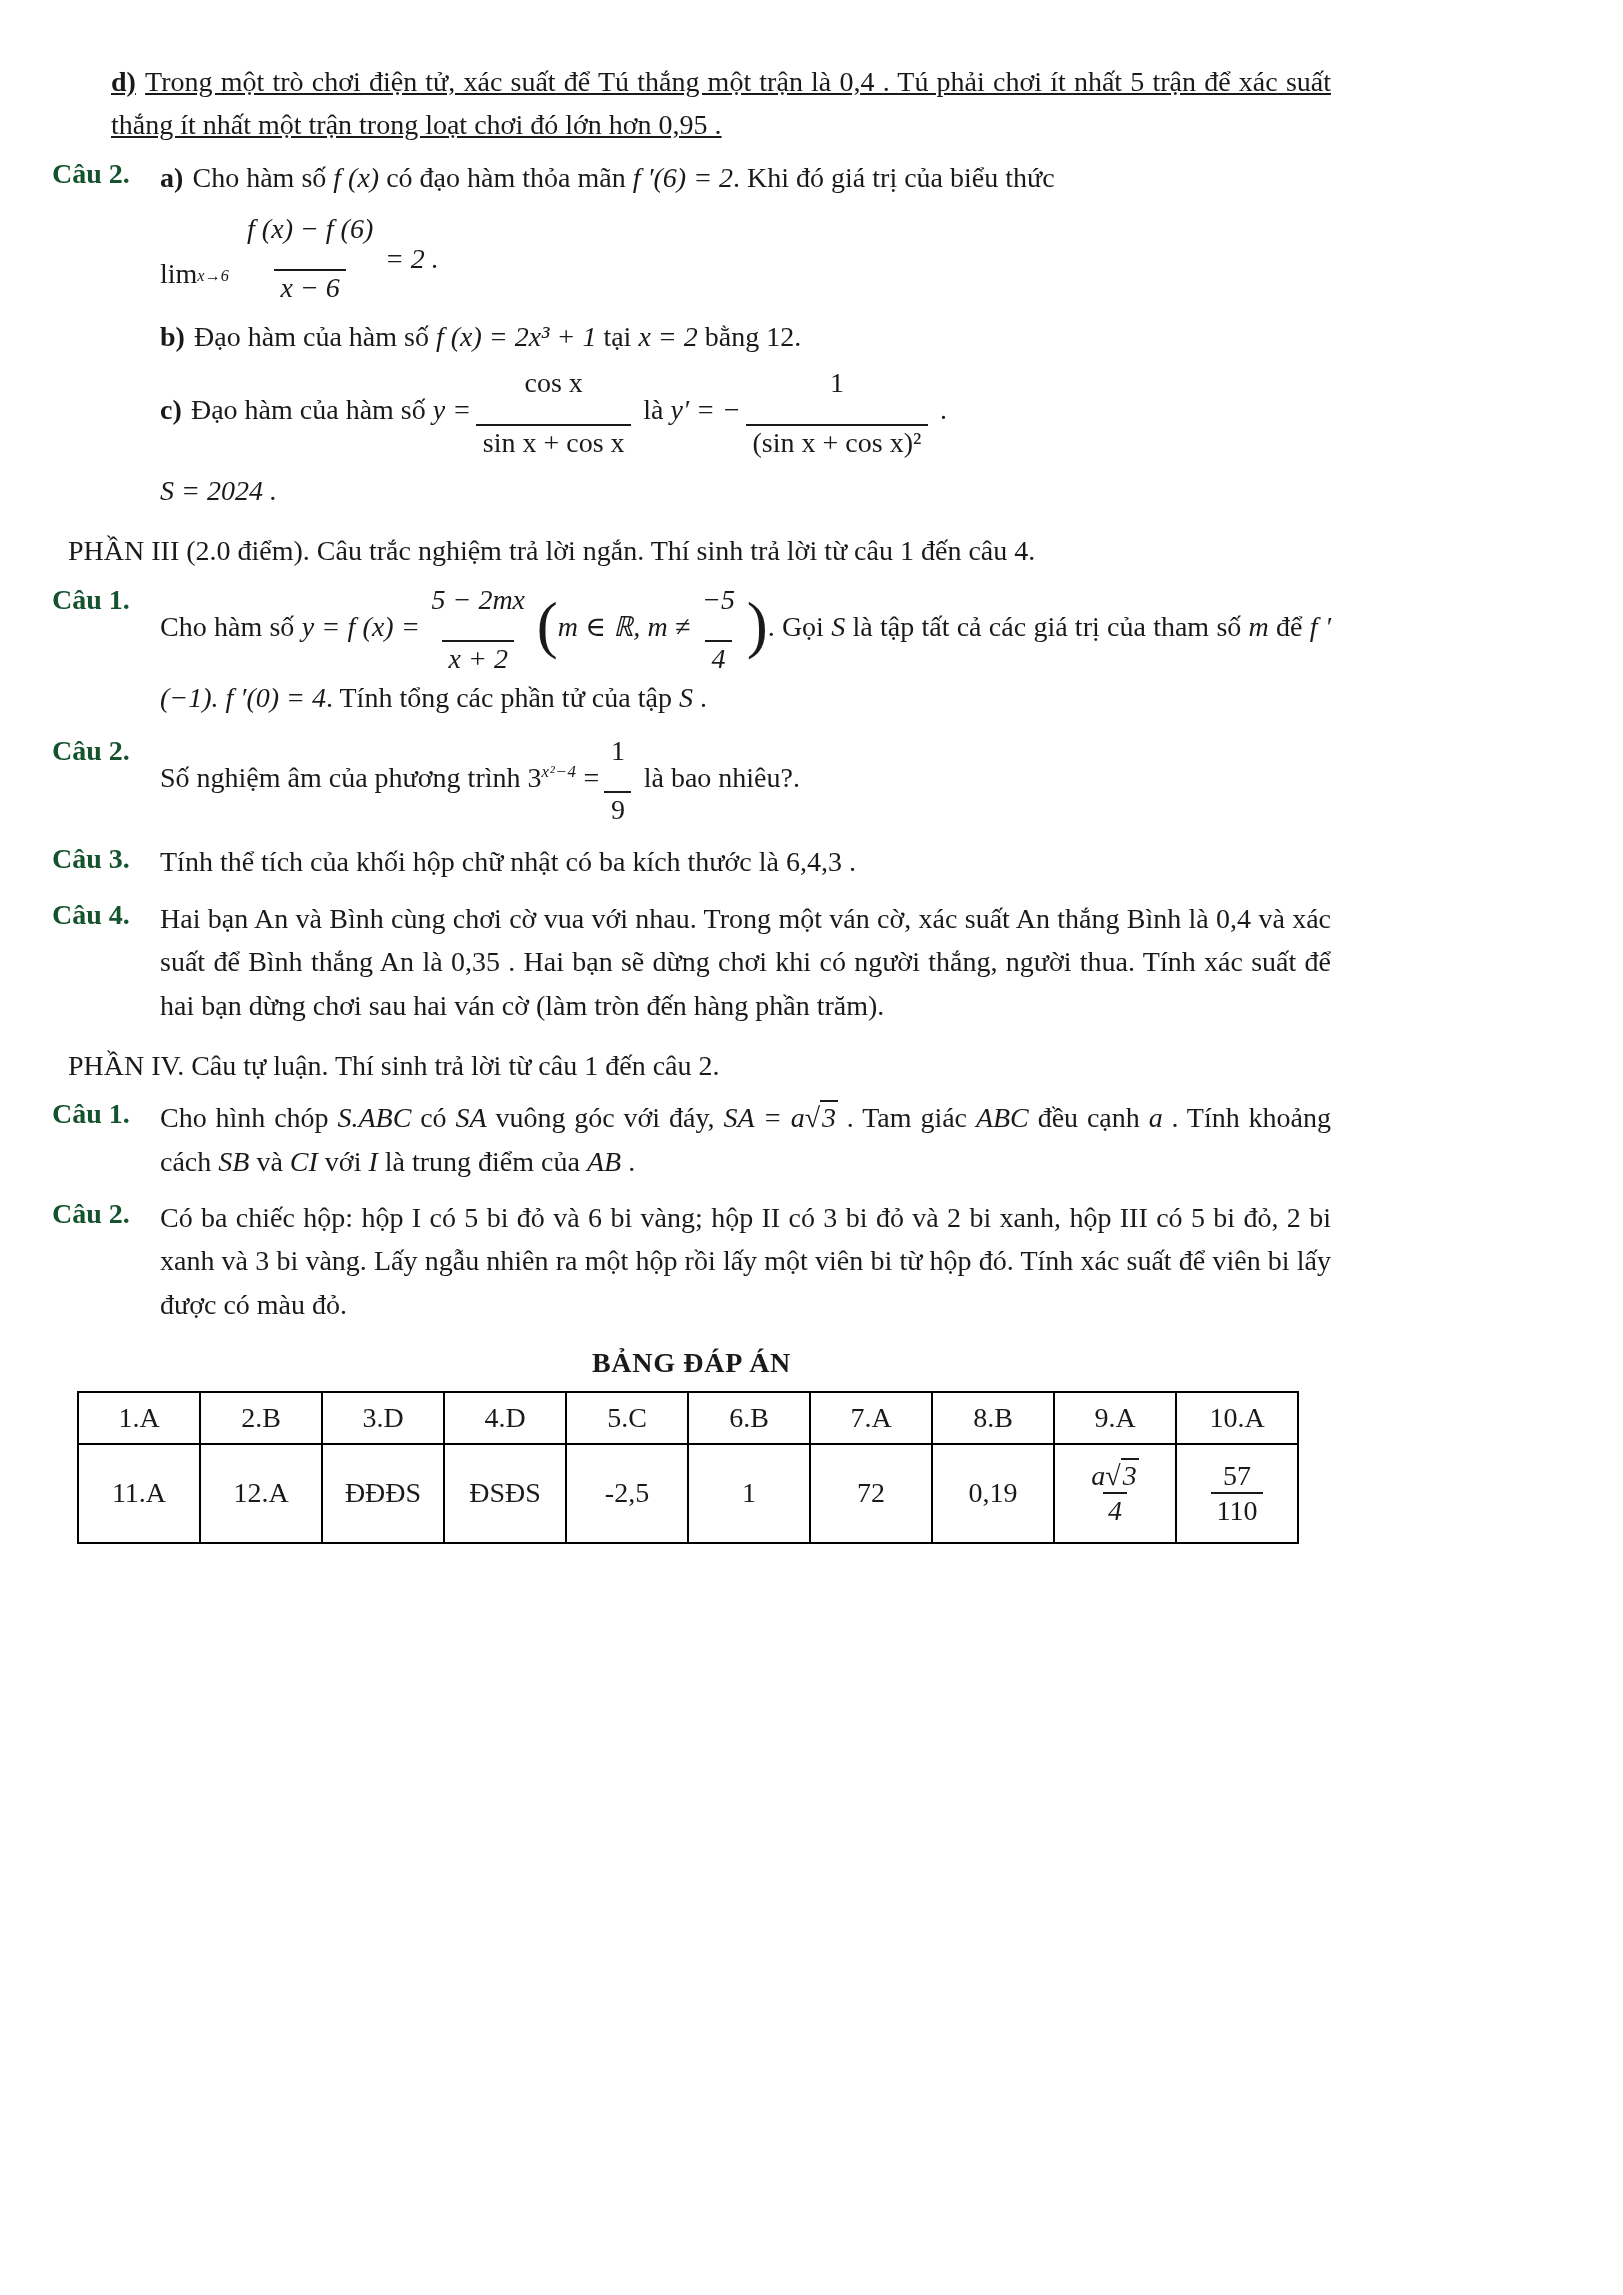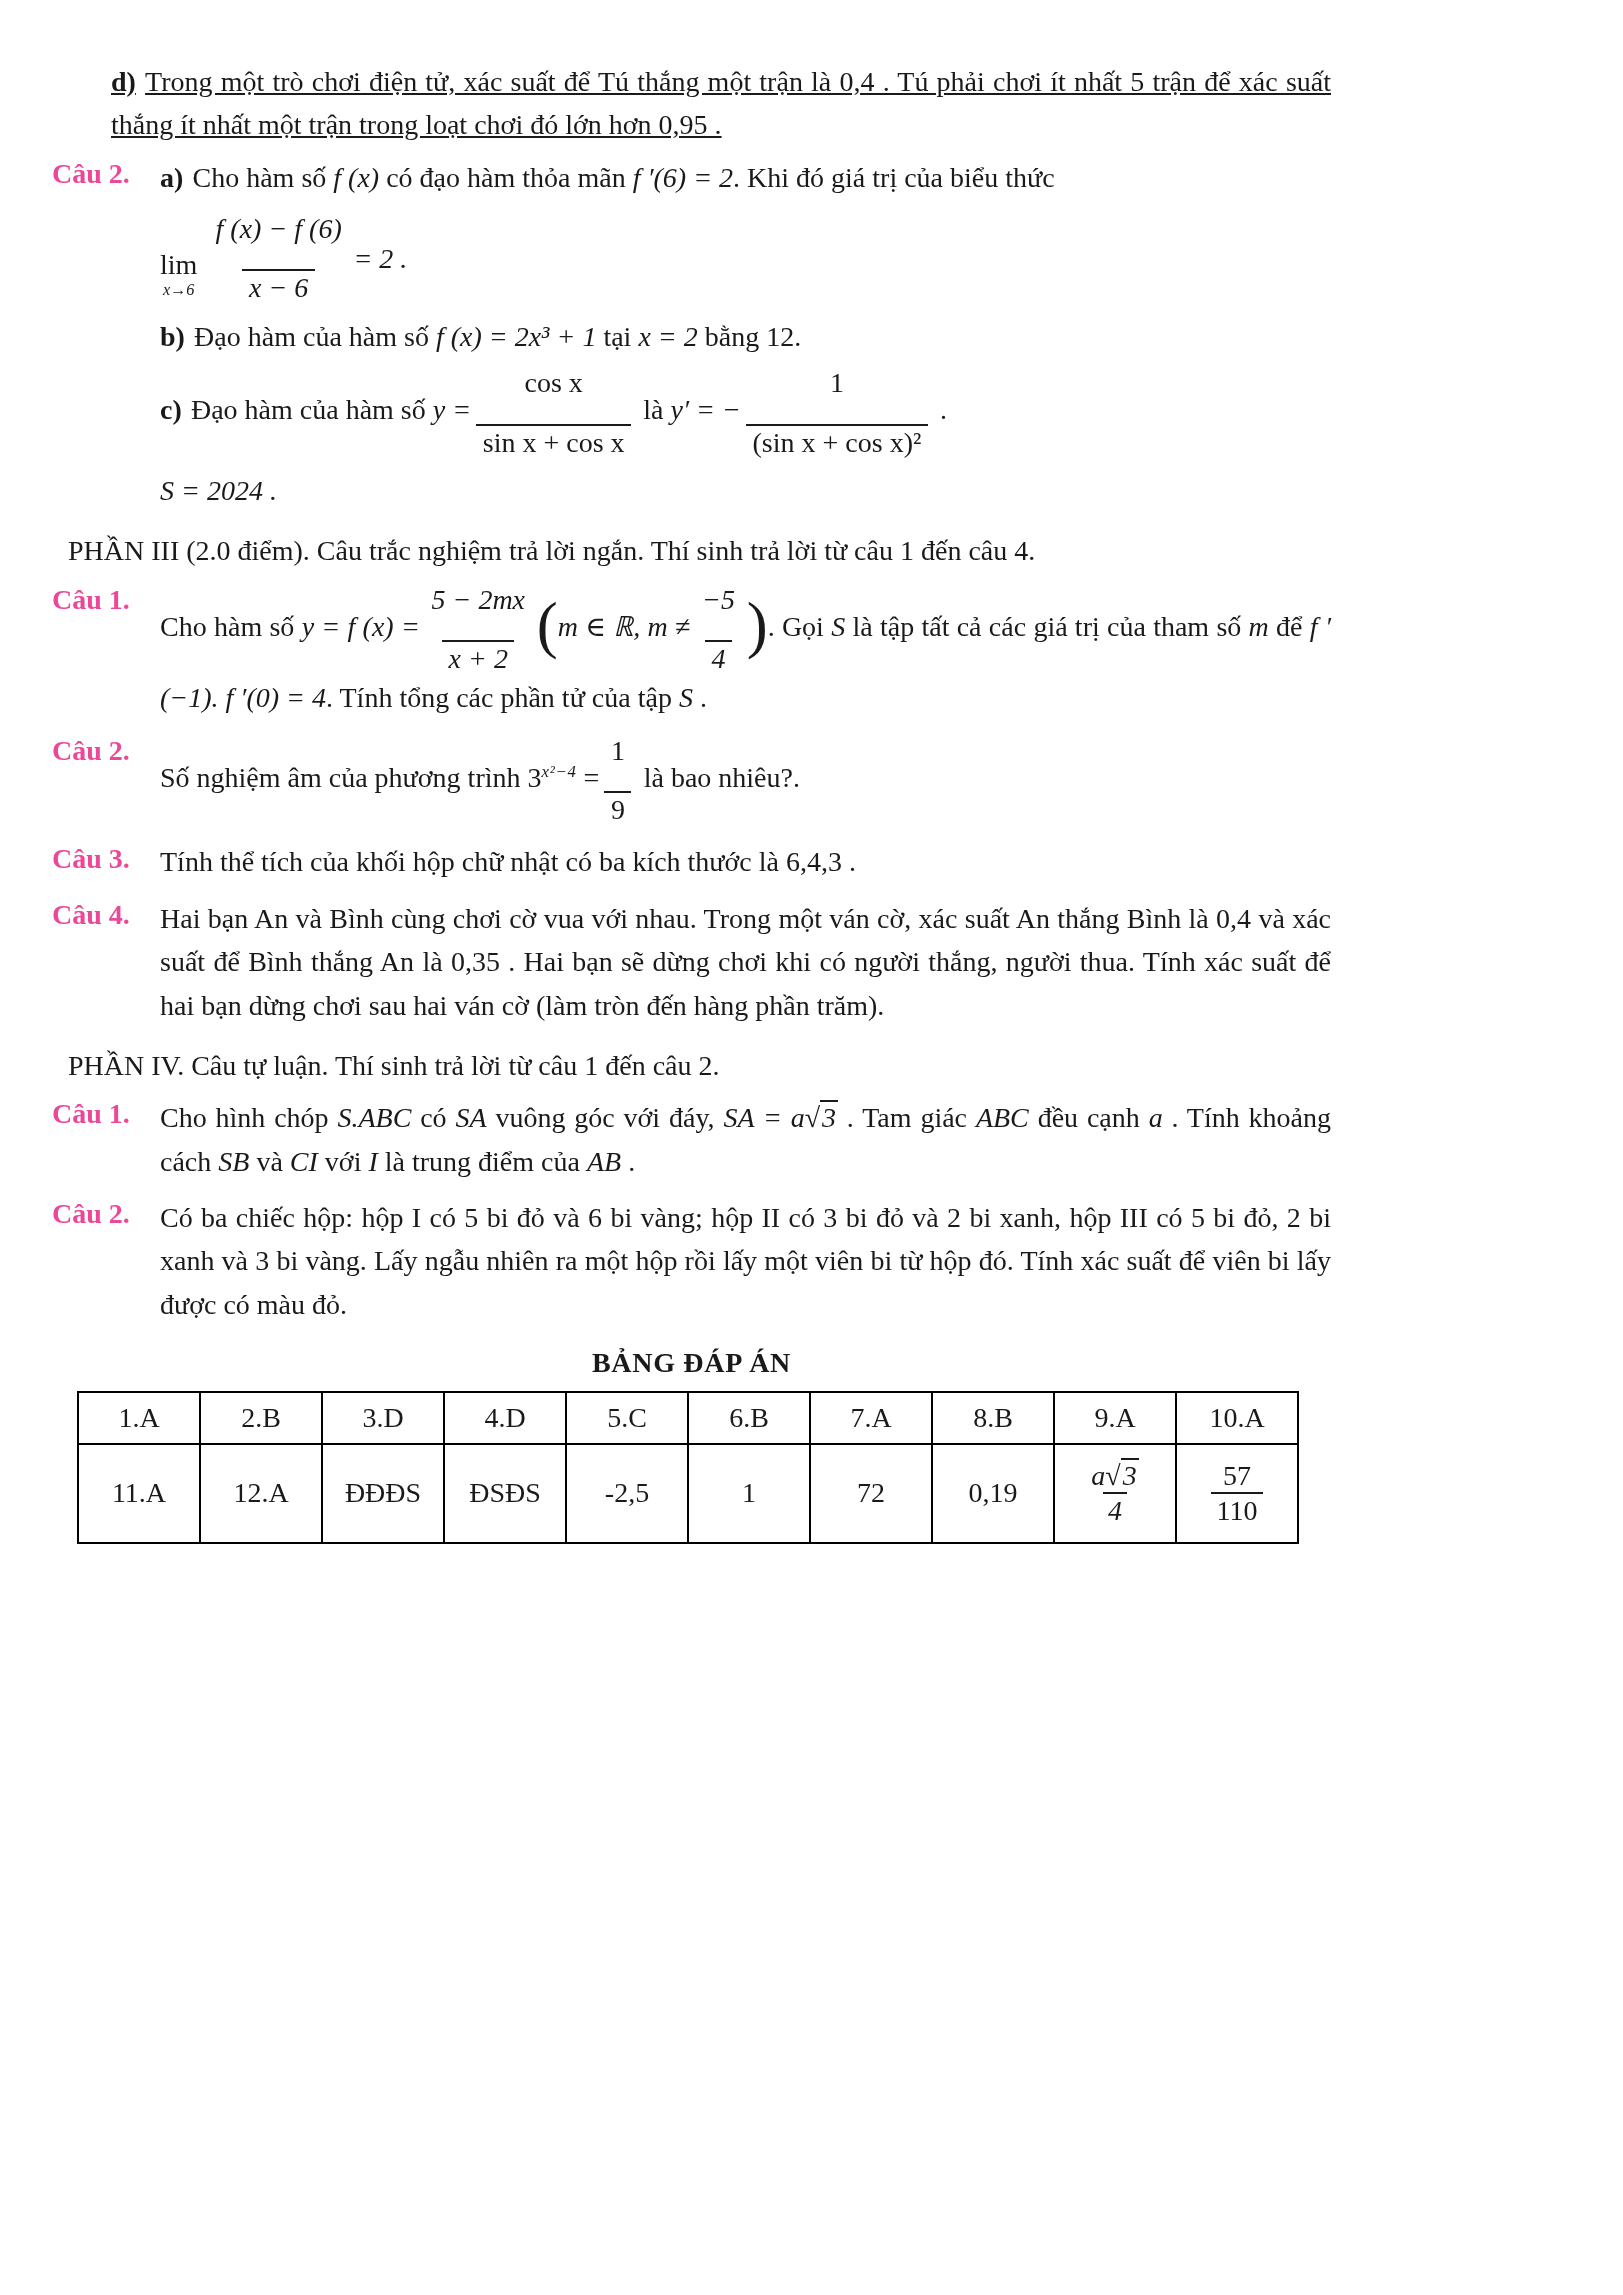--- a/index.html
+++ b/index.html
@@ -8,39 +8,39 @@
     width:1623px; height:2295px; overflow:hidden;
     font-family:"Liberation Serif","DejaVu Serif",serif;
     font-size:28px; color:#1a1a1a;
   }
   .page { position:relative; width:1623px; min-height:2295px; padding:56px 292px 0 52px; background:#fff; }
 
   .para { text-align:justify; line-height:1.55; margin:3.9px 0; }
   .orphan { margin-left:59px;text-decoration:underline; }
 
   .cau { display:flex; margin:5.2px 0; }
-  .cau-label { flex:0 0 108px; width:108px; font-weight:bold; color:#ec4899; line-height:1.55; }
+  .cau-label { flex:0 0 108px; width:108px; font-weight:bold; color:#14532d; line-height:1.55; }
   .cau-body { flex:1; min-width:0; }
 
   .pfx { font-weight:bold; margin-right:9.2px; }
   .m { font-style:italic; }
   .op { font-style:normal; }
 
   .heading { margin:13px 0 5.2px; line-height:1.55; }
   .heading .hb { font-weight:normal;margin-left:16px; }
   .heading .hr { font-weight:normal; }
 
   .frac { display:inline-flex; flex-direction:column; align-items:center; vertical-align:middle; line-height:1.18; margin:1.3px 5.2px;gap:24px; }
   .frac .num, .frac .den { padding:0 6.5px; white-space:nowrap; }
   .frac .den { border-top:2px solid currentColor; }
 
   .formula { margin:11.8px 0 9.2px; line-height:1.25; }
   .formula .mid { vertical-align:middle; }
 
-  .lim { display:inline-flex; flex-direction:column; align-items:center; vertical-align:middle; line-height:1; margin-right:6.5px;margin-top:32px; }
+  .lim { display:inline-flex; flex-direction:row; align-items:center; vertical-align:middle; line-height:1; margin-right:6.5px;margin-top:32px; }
   .lim .lim-top { font-style:normal; }
   .lim .lim-sub { font-size:0.58em; font-style:italic; margin-top:3.3px; }
 
   .sup { font-size:0.6em; vertical-align:0.6em; font-style:italic; letter-spacing:0.7px; }
 
   .bigp { font-size:2.25em; font-weight:300; vertical-align:middle; line-height:0; position:relative; top:-0.06em; font-style:normal; }
 
   .rad { border-top:2px solid currentColor; padding:0 2px; font-style:italic; }
 
   .answers-title { text-align:center; font-weight:bold; margin:17px 0 11.8px; letter-spacing:0.7px; }

